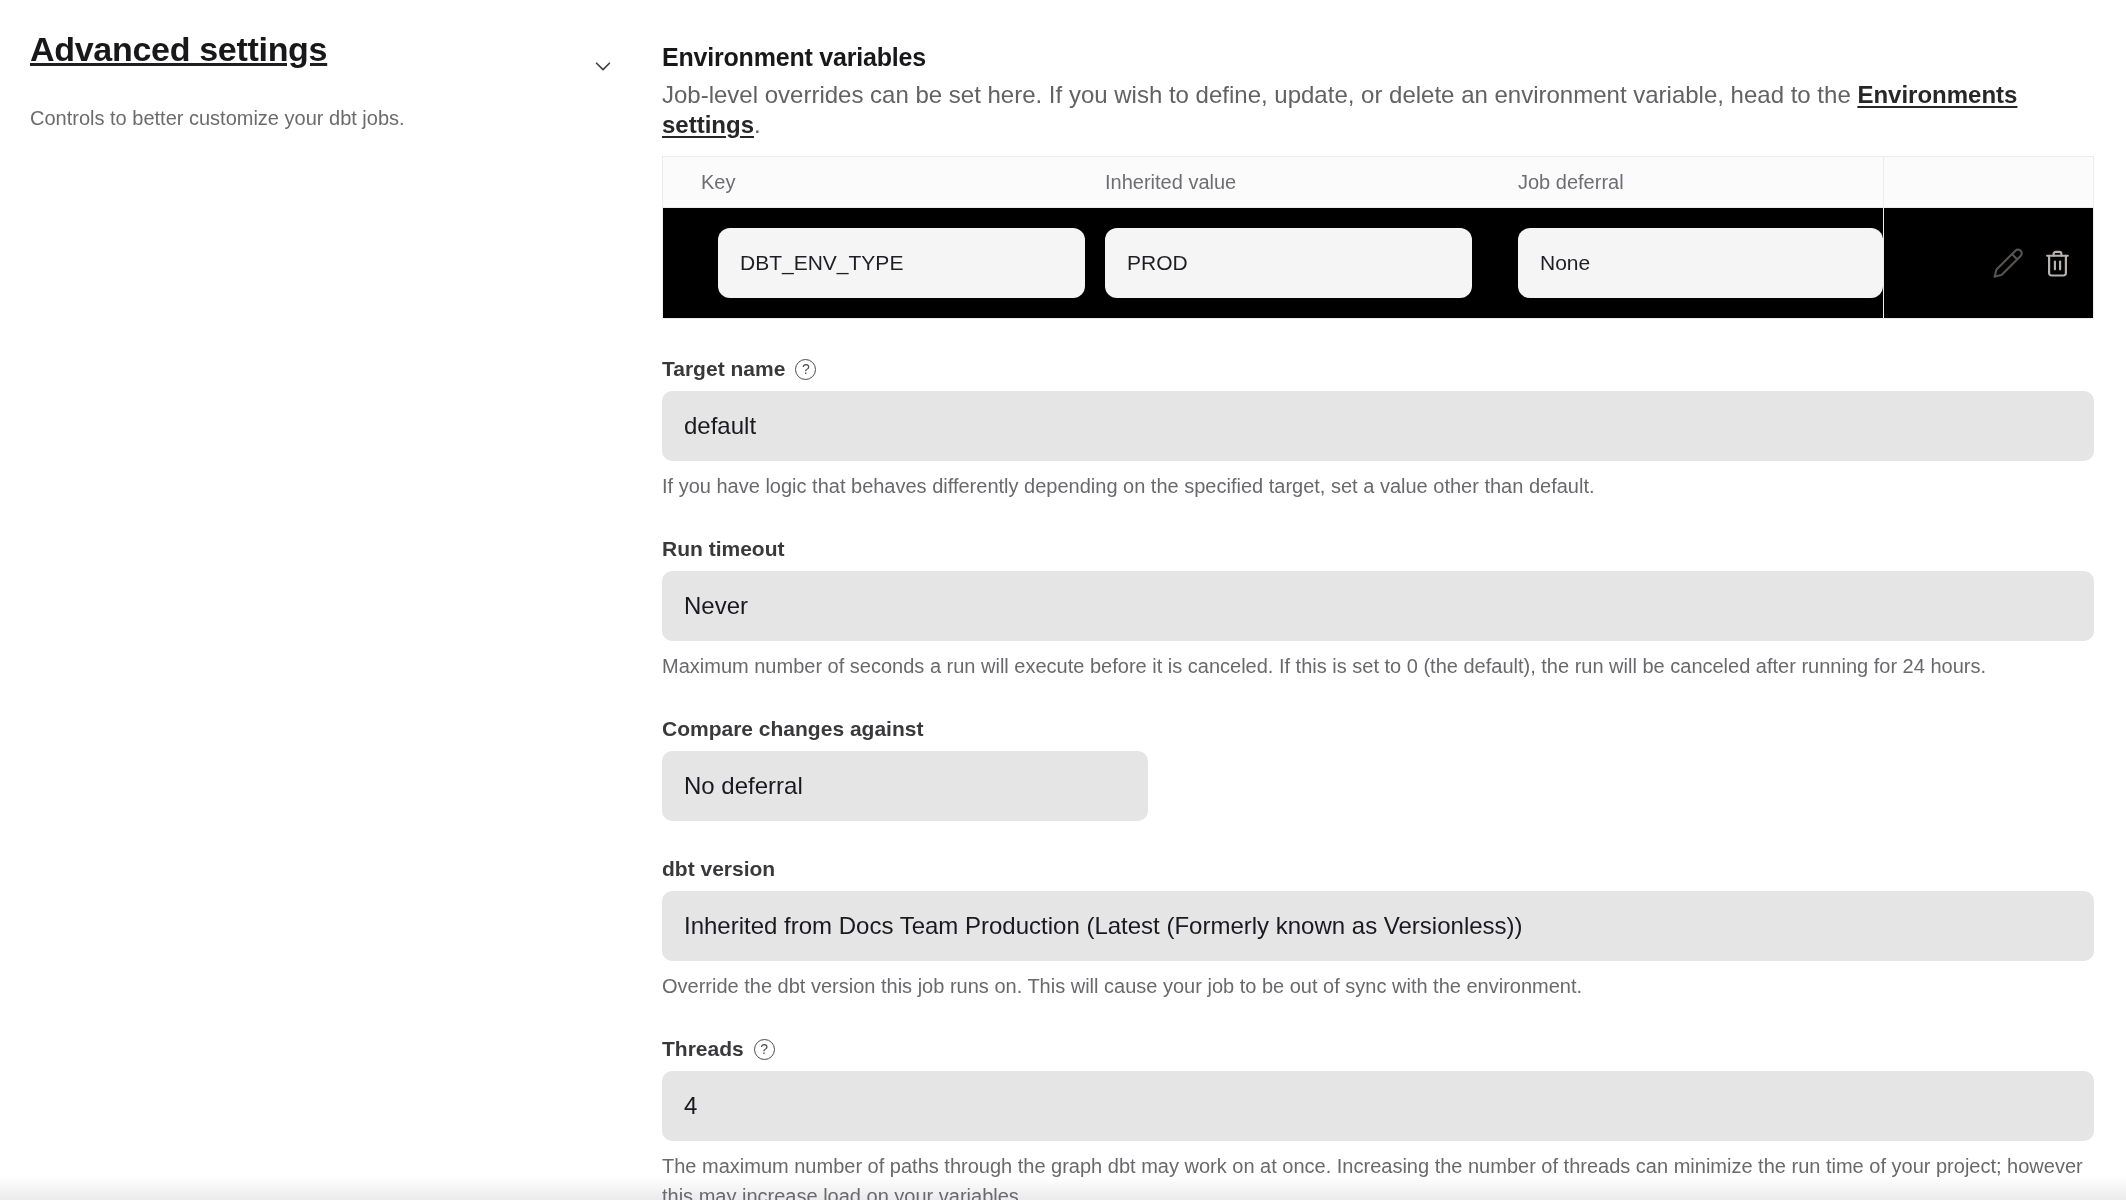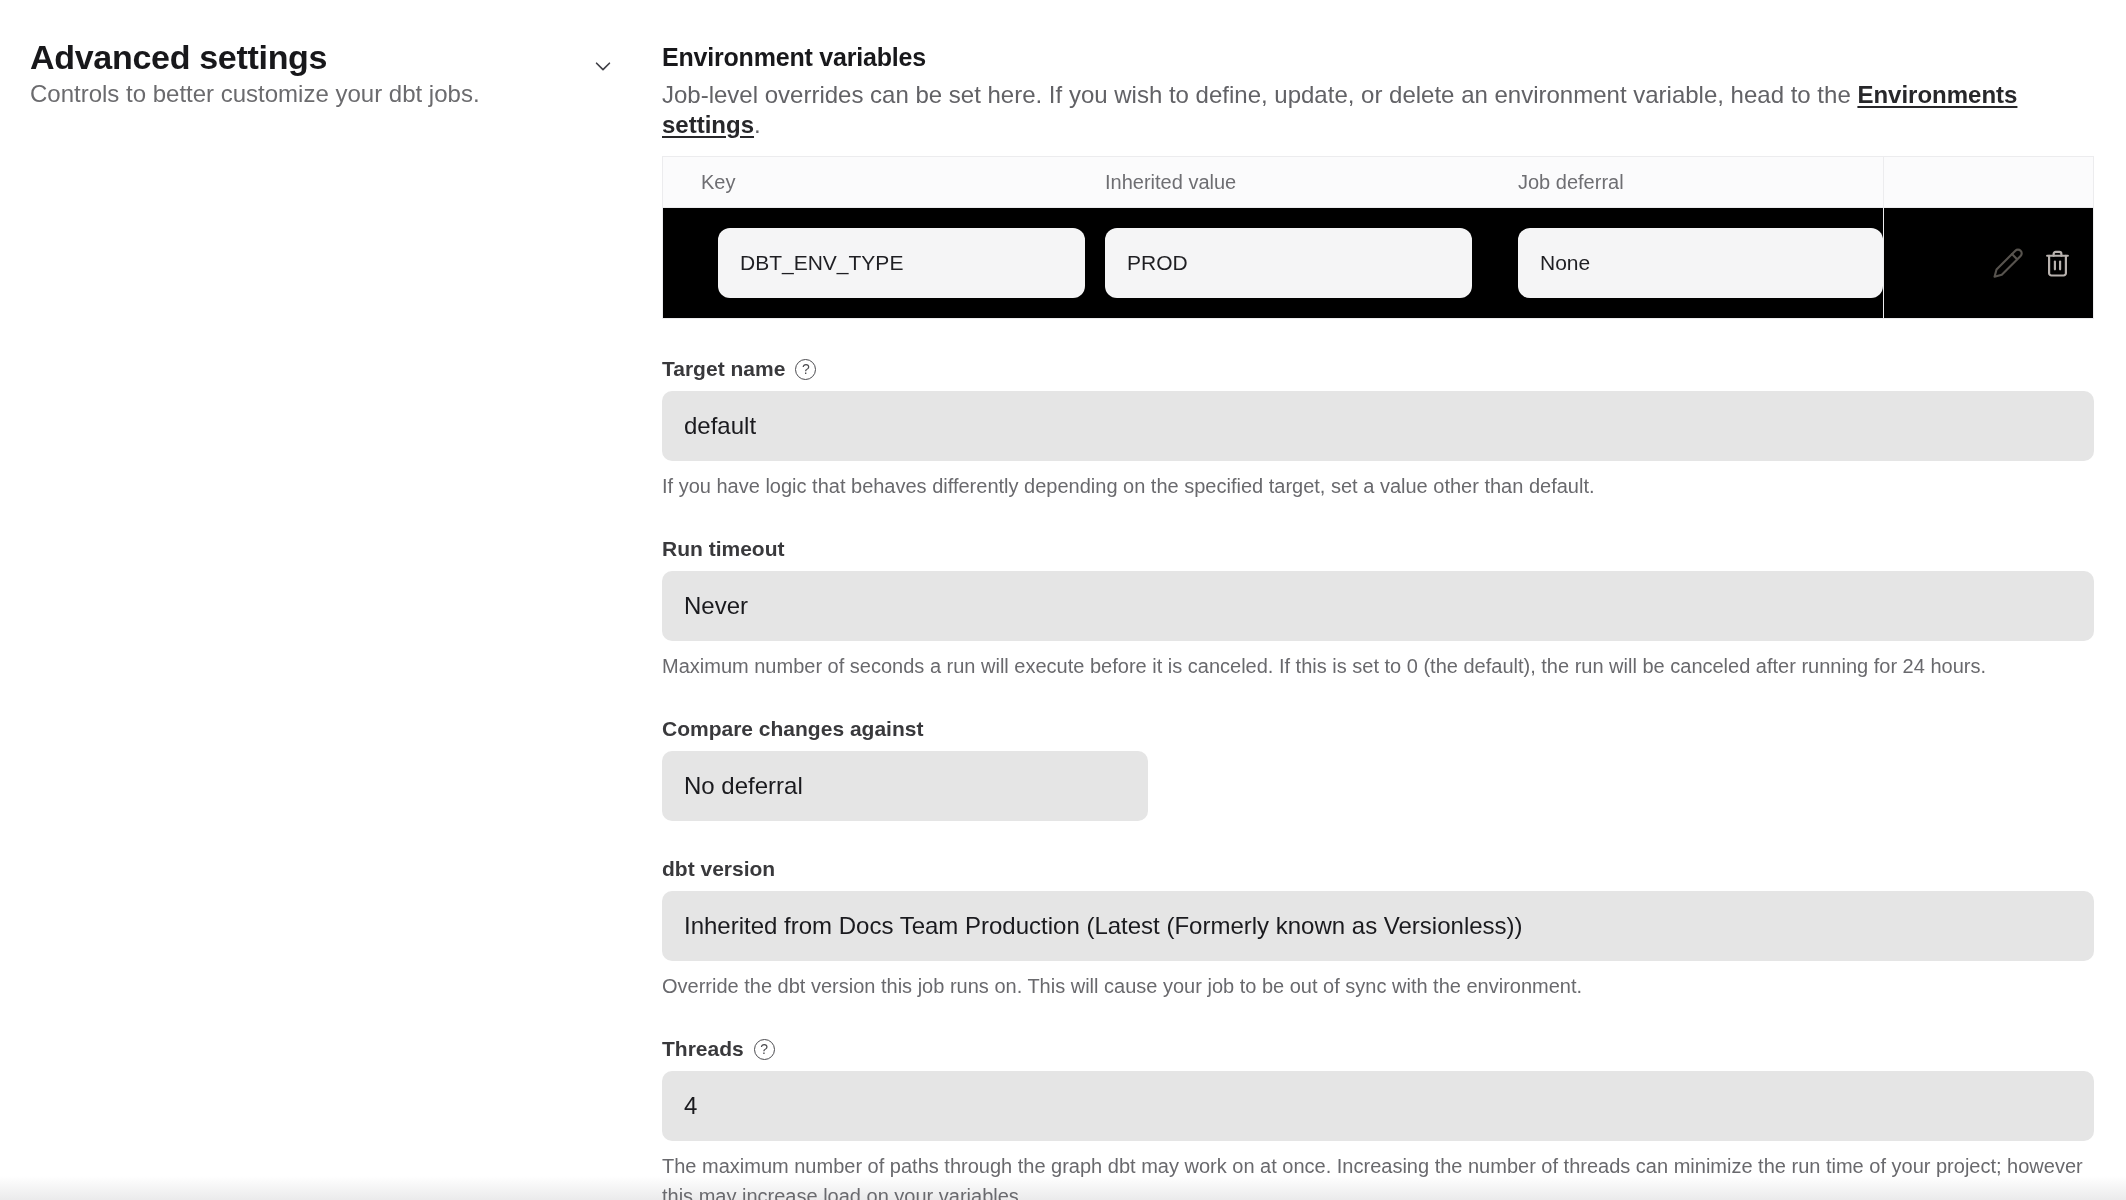--- a/index.html
+++ b/index.html
@@ -5,24 +5,24 @@
   html,body{margin:0;padding:0;}
   body{
     width:2126px;height:1200px;overflow:hidden;background:#ffffff;
     font-family:"Liberation Sans","DejaVu Sans",sans-serif;color:#1f1f23;
     position:relative;
   }
   .page{display:flex;width:2126px;box-sizing:border-box;}
 
   
   .left-col{width:636px;flex:none;box-sizing:border-box;padding:30px 22px 0 30px;}
-  .left-head{display:flex;align-items:flex-end;}
+  .left-head{display:flex;align-items:flex-start;text-decoration:underline;}
   .page-title{margin:0;font-size:34px;line-height:39px;font-weight:700;color:#18181b;letter-spacing:-0.3px;}
   .collapse-btn{margin-left:auto;margin-top:25px;background:none;border:none;padding:0;cursor:pointer;line-height:0;}
-  .page-subtitle{margin:4px 0 0 0;font-size:24px;line-height:26px;color:#6b6b6e;}
+  .page-subtitle{margin:28px 0 0 0;font-size:20px;line-height:26px;color:#6b6b6e;}
 
   
   .right-col{flex:none;width:1490px;box-sizing:border-box;padding:26px 32px 0 26px;}
   .section-title{margin:16px 0 0 0;font-size:25px;line-height:30px;font-weight:700;color:#18181b;letter-spacing:-0.2px;}
   .section-desc{margin:8px 0 0 0;font-size:24px;line-height:30px;color:#626266;}
   .section-desc a{color:#27272a;font-weight:700;text-decoration:underline;text-underline-offset:3px;cursor:pointer;}
 
   
   .env-table{margin-top:16px;border:1px solid #ececee;background:#000000;}
   .t-row{display:grid;grid-template-columns:423px 410px 387px 1fr;}

